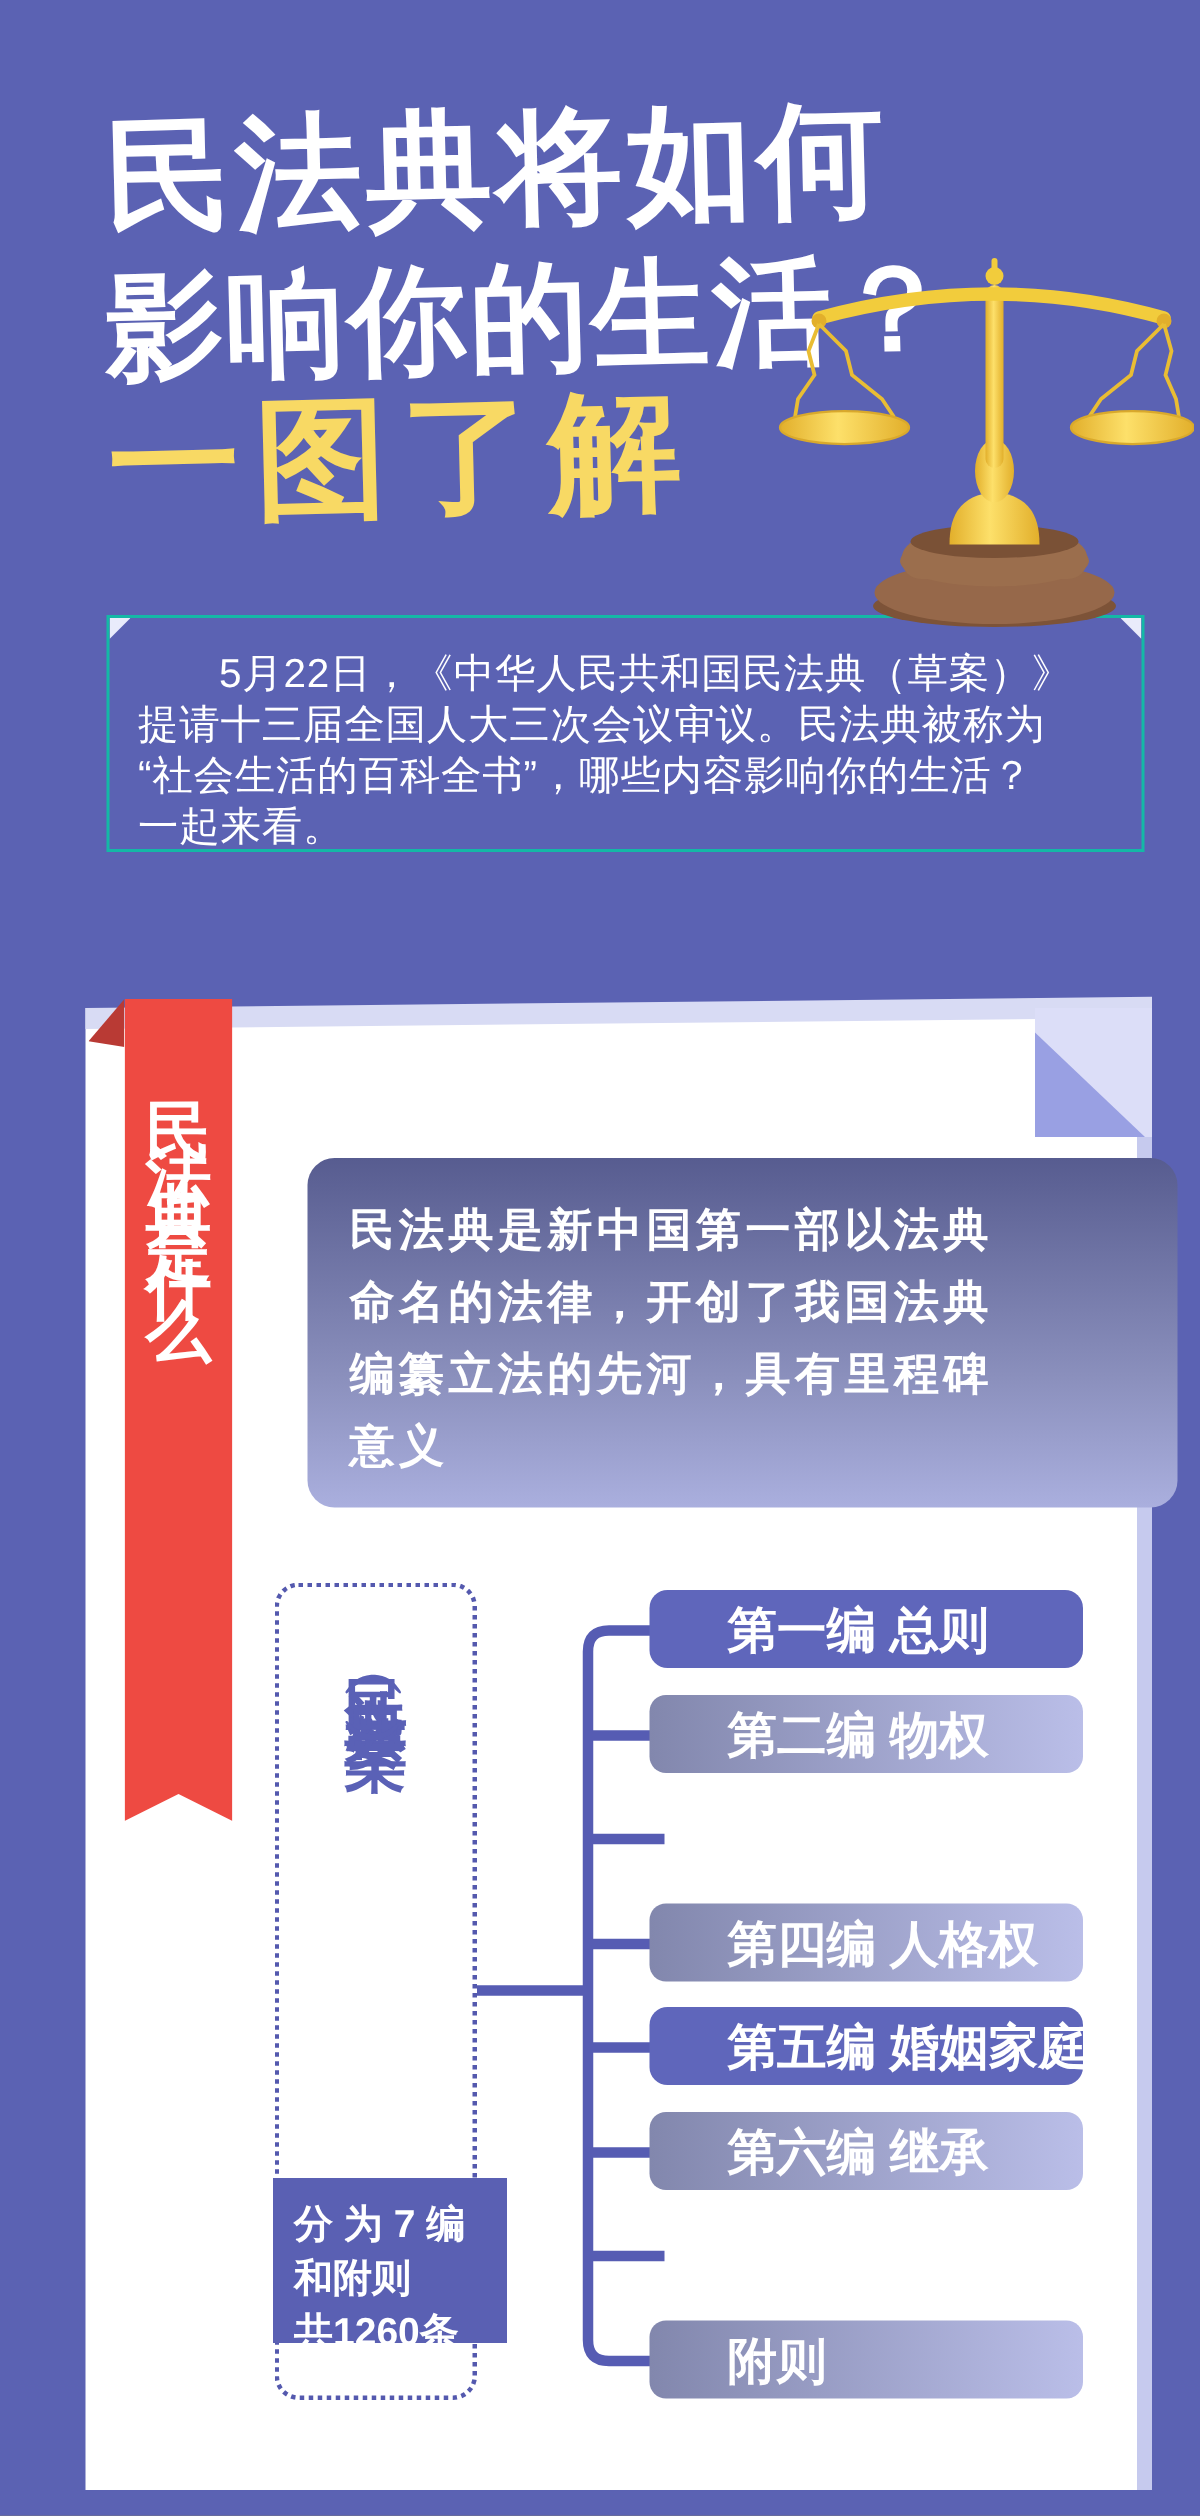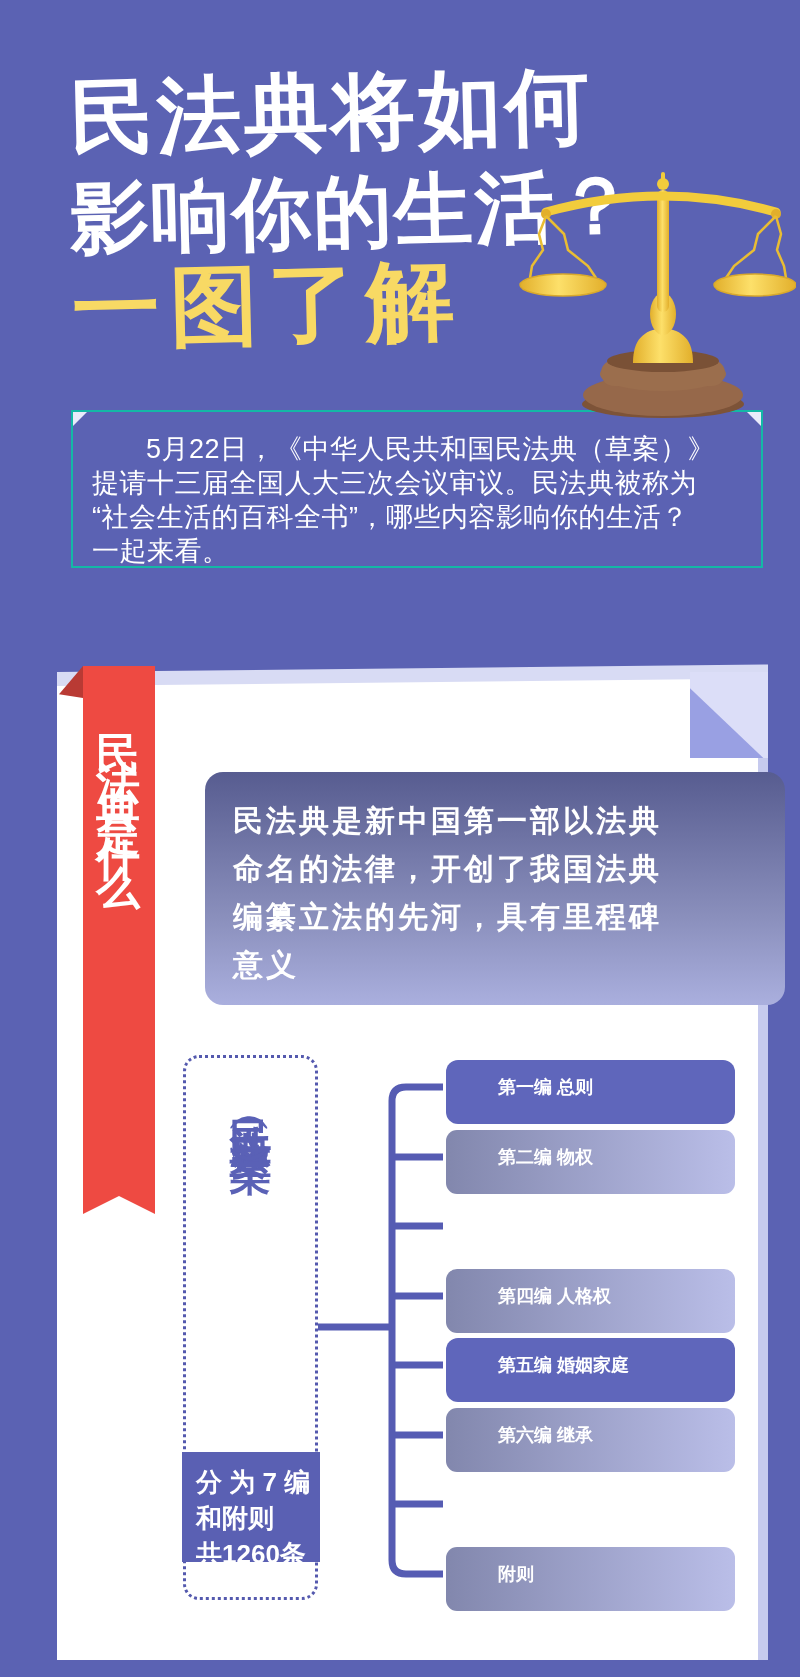--- a/index.html
+++ b/index.html
@@ -66,32 +66,32 @@
   
   .draft-box {
     position:absolute; left:126px; top:383px; width:135px; height:545px; box-sizing:border-box;
     border:3px dotted #5459ae; border-radius:16px; display:flex; justify-content:center;
   }
   .draft-box span {
     writing-mode:vertical-rl; text-orientation:upright;
     color:#5a61b6; font-size:42px; font-weight:900; letter-spacing:6px; padding-top:28px;
   }
   .draft-note {
-    position:absolute; left:125px; top:780px; width:138px; height:110px; background:#5a60b3; z-index:4;
+    position:absolute; left:125px; top:780px; width:156px; height:110px; background:#5a60b3; z-index:4;
     box-sizing:border-box;
   }
   .draft-note p { margin:0; padding:12px 0 0 14px; color:#ffffff; font-weight:bold;
                   font-size:26px; line-height:36px; white-space:pre-line; }
 
   
   .tree-svg { position:absolute; left:253px; top:378px; }
   .chapter {
-    position:absolute; left:389px; width:289px; height:64px; border-radius:12px;
+    position:absolute; left:376px; width:289px; height:52px; border-radius:12px;
     box-sizing:border-box; padding-left:52px; color:#ffffff; font-weight:bold;
-    font-size:18px; line-height:54px; white-space:nowrap;
+    font-size:33px; line-height:54px; white-space:nowrap;
   }
   .chapter.solid { background:#5f66bb; }
   .chapter.grad  { background:linear-gradient(90deg,#8287ad 0%,#babee8 100%);border-radius:11px; }
 </style>
 </head>
 <body>
 
 <div class="poster">
 
   <div class="title-line title-1">民法典将如何</div>

